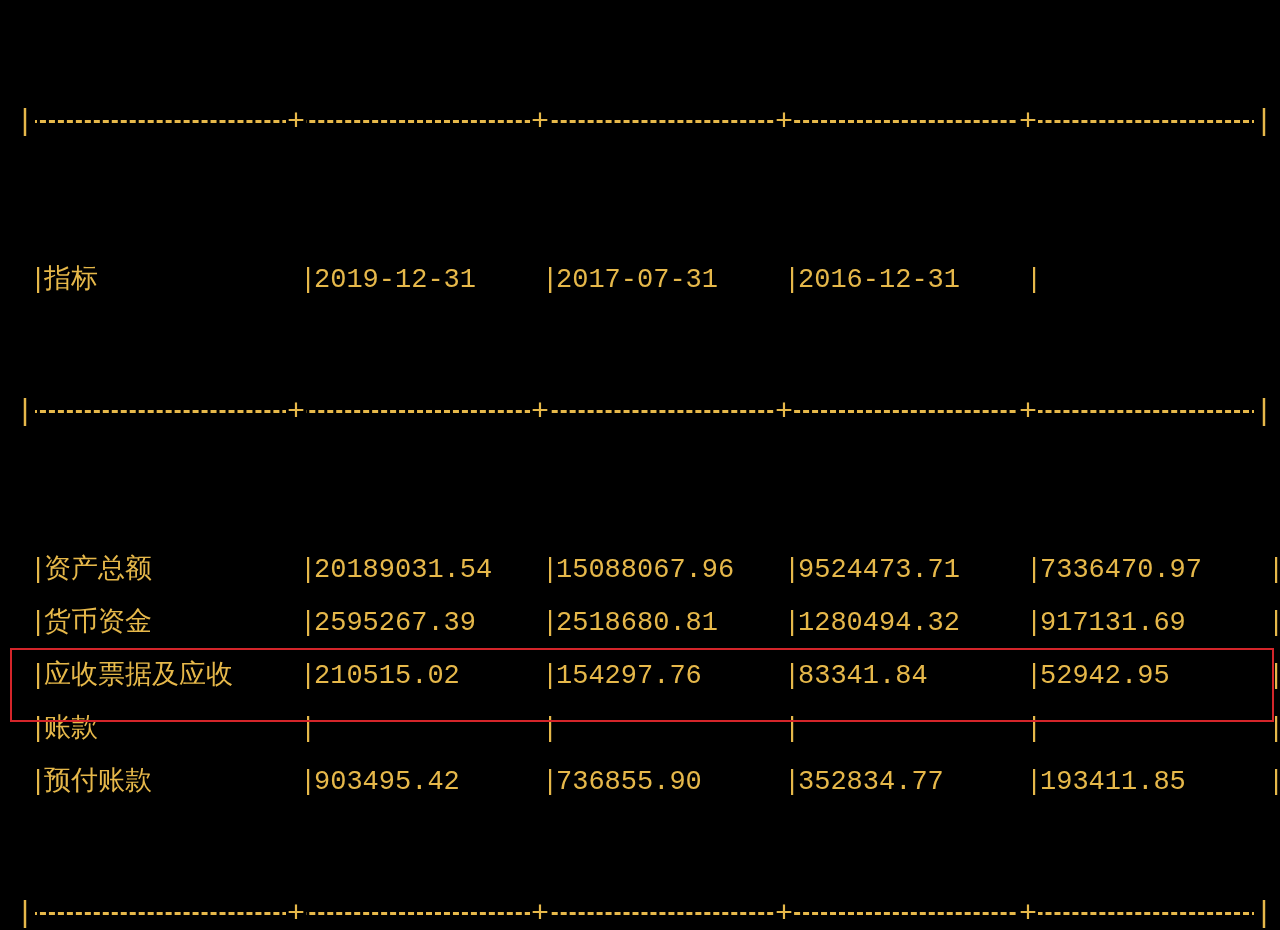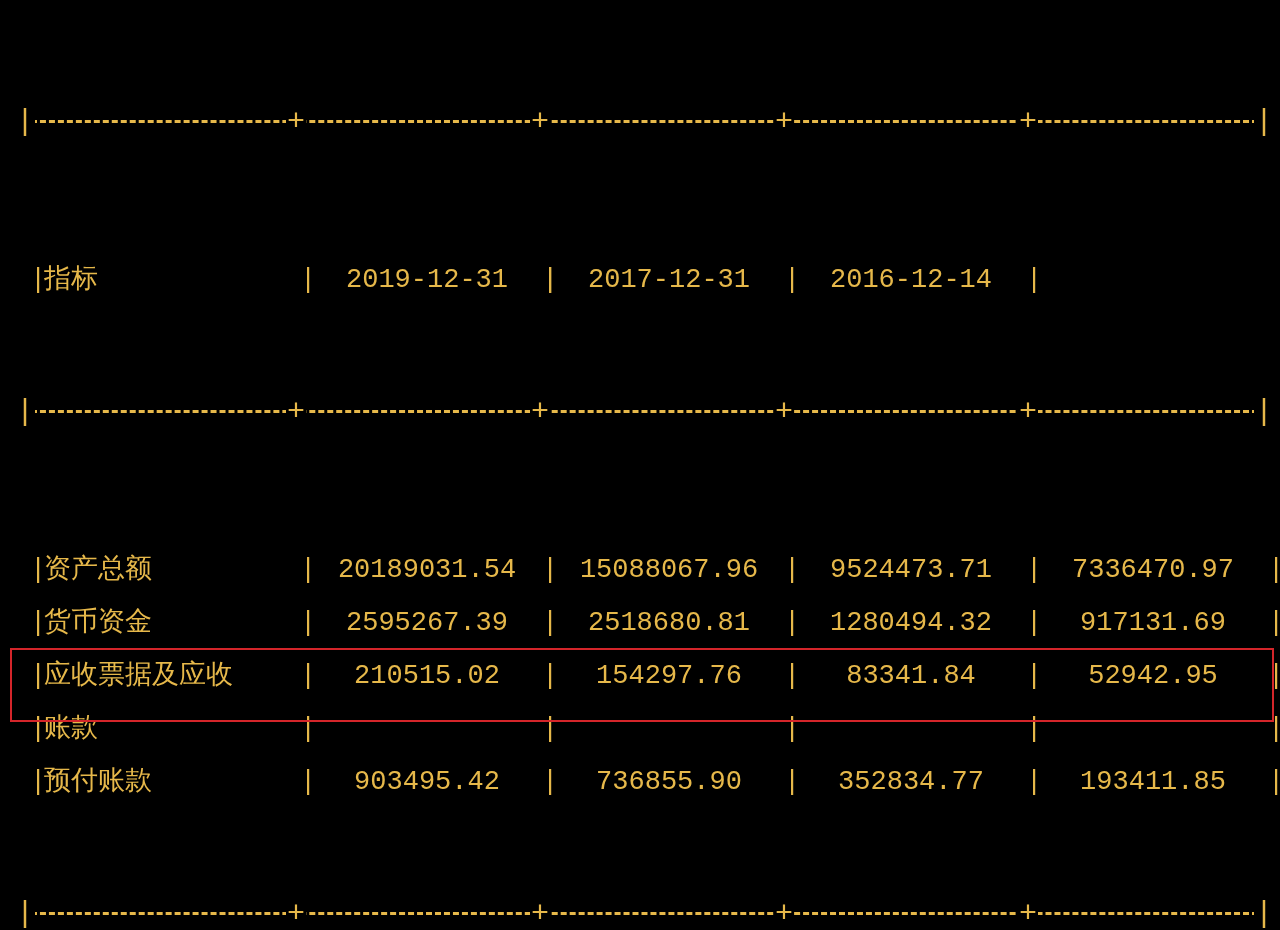--- a/index.html
+++ b/index.html
@@ -23,21 +23,21 @@
   .row {
     display: flex;
     width: 100%;
     margin: 16px;
   }
   .cell {
     box-sizing: border-box;
     padding: 5px 8px;
   }
   .c0 { width: 270px; text-align: left; }
-  .c1, .c2, .c3, .c4 { width: 242px; text-align: center; }
+  .c1, .c2, .c3, .c4 { width: 242px; text-align: left; }
   .pipe {
     width: 0;
     position: relative;
   }
   .pipe::before {
     content: "|";
     position: absolute;
     left: -6px;
     top: 5px;
     color: #e6b84a;
@@ -89,23 +89,23 @@
   </div>
 
   
   <div class="row">
     <span class="pipe"></span>
     <span class="cell c0">指标</span>
     <span class="pipe"></span>
     <span class="cell c1">2019-12-31</span>
     <span class="pipe"></span>
     <span class="pipe"></span>
-    <span class="cell c3">2017-12-31</span>
+    <span class="cell c3">2017-07-31</span>
     <span class="pipe"></span>
-    <span class="cell c4">2016-12-14</span>
+    <span class="cell c4">2016-12-31</span>
     <span class="pipe"></span>
   </div>
 
   <div class="sep">
     <div class="dash"></div>
     <span class="plus p0">|</span><span class="plus p1">+</span><span class="plus p2">+</span><span class="plus p3">+</span><span class="plus p4">+</span><span class="plus p5">|</span>
   </div>
 
   
   <div class="row"><span class="pipe"></span><span class="cell c0">资产总额</span><span class="pipe"></span><span class="cell c1">20189031.54</span><span class="pipe"></span><span class="cell c2">15088067.96</span><span class="pipe"></span><span class="cell c3">9524473.71</span><span class="pipe"></span><span class="cell c4">7336470.97</span><span class="pipe"></span></div><div class="row"><span class="pipe"></span><span class="cell c0">货币资金</span><span class="pipe"></span><span class="cell c1">2595267.39</span><span class="pipe"></span><span class="cell c2">2518680.81</span><span class="pipe"></span><span class="cell c3">1280494.32</span><span class="pipe"></span><span class="cell c4">917131.69</span><span class="pipe"></span></div><div class="row"><span class="pipe"></span><span class="cell c0">应收票据及应收</span><span class="pipe"></span><span class="cell c1">210515.02</span><span class="pipe"></span><span class="cell c2">154297.76</span><span class="pipe"></span><span class="cell c3">83341.84</span><span class="pipe"></span><span class="cell c4">52942.95</span><span class="pipe"></span></div><div class="row"><span class="pipe"></span><span class="cell c0">账款</span><span class="pipe"></span><span class="cell c1"> </span><span class="pipe"></span><span class="cell c2"> </span><span class="pipe"></span><span class="cell c3"> </span><span class="pipe"></span><span class="cell c4"> </span><span class="pipe"></span></div><div class="row"><span class="pipe"></span><span class="cell c0">预付账款</span><span class="pipe"></span><span class="cell c1">903495.42</span><span class="pipe"></span><span class="cell c2">736855.90</span><span class="pipe"></span><span class="cell c3">352834.77</span><span class="pipe"></span><span class="cell c4">193411.85</span><span class="pipe"></span></div>

